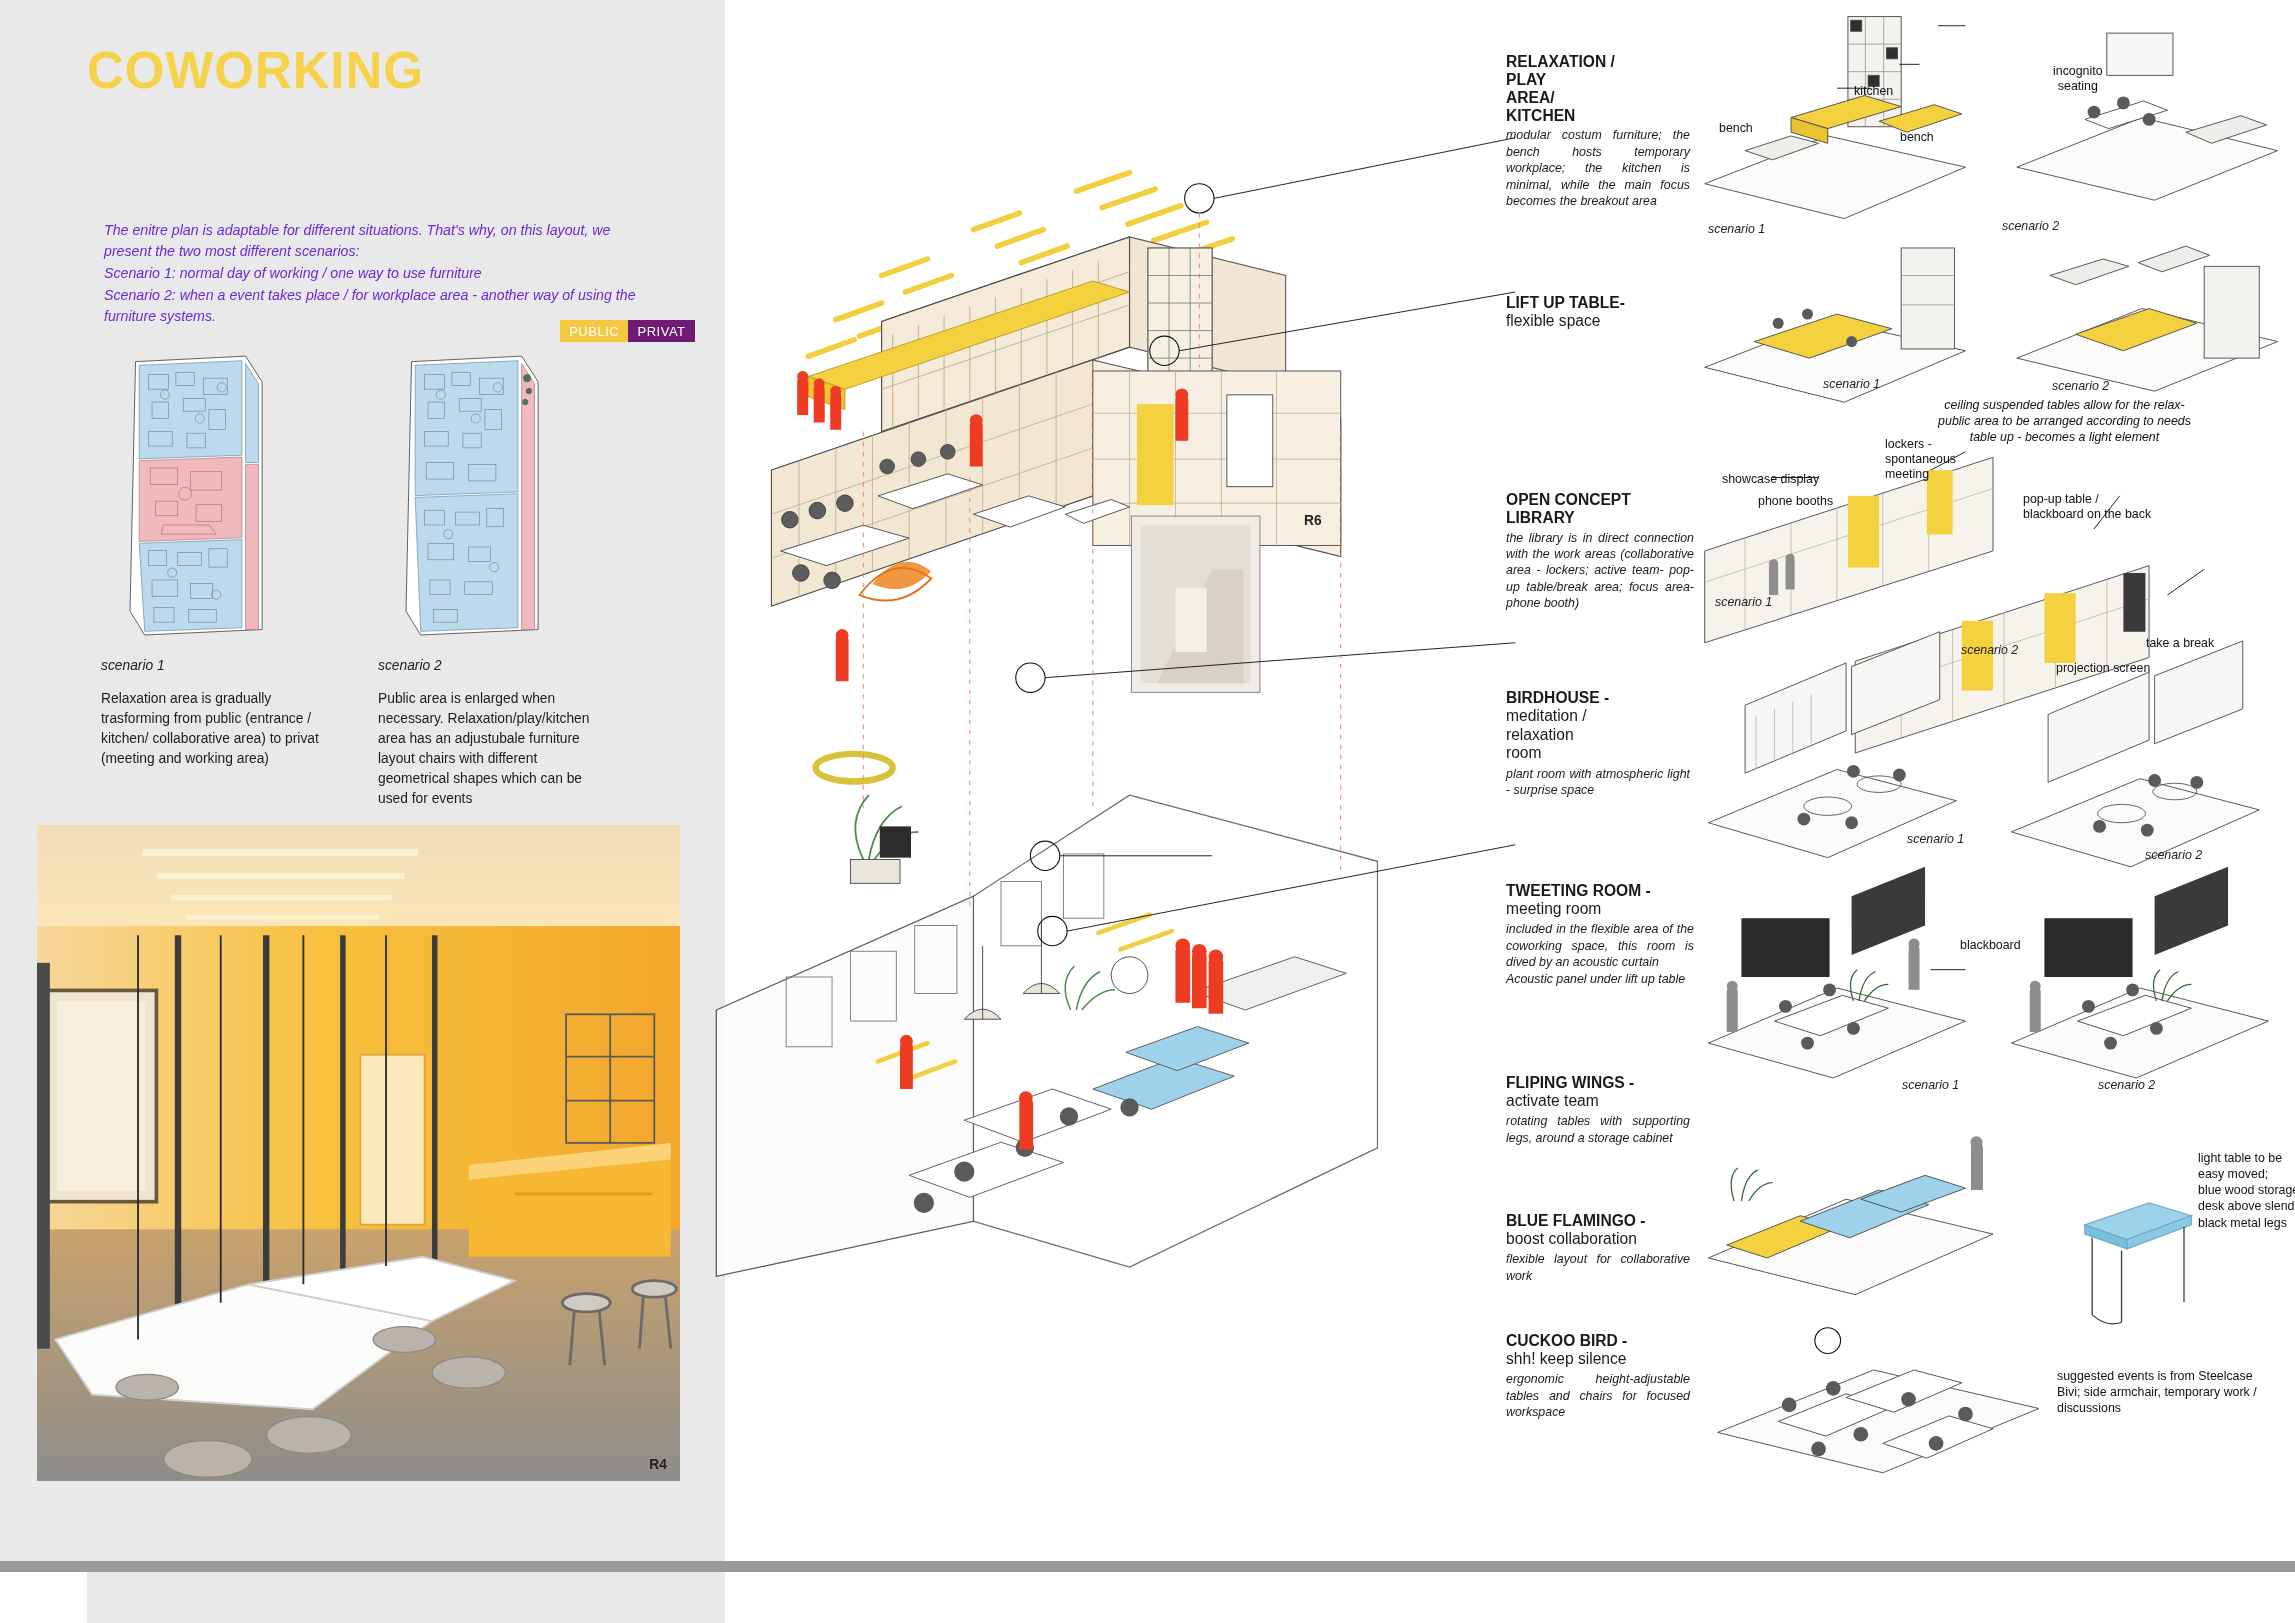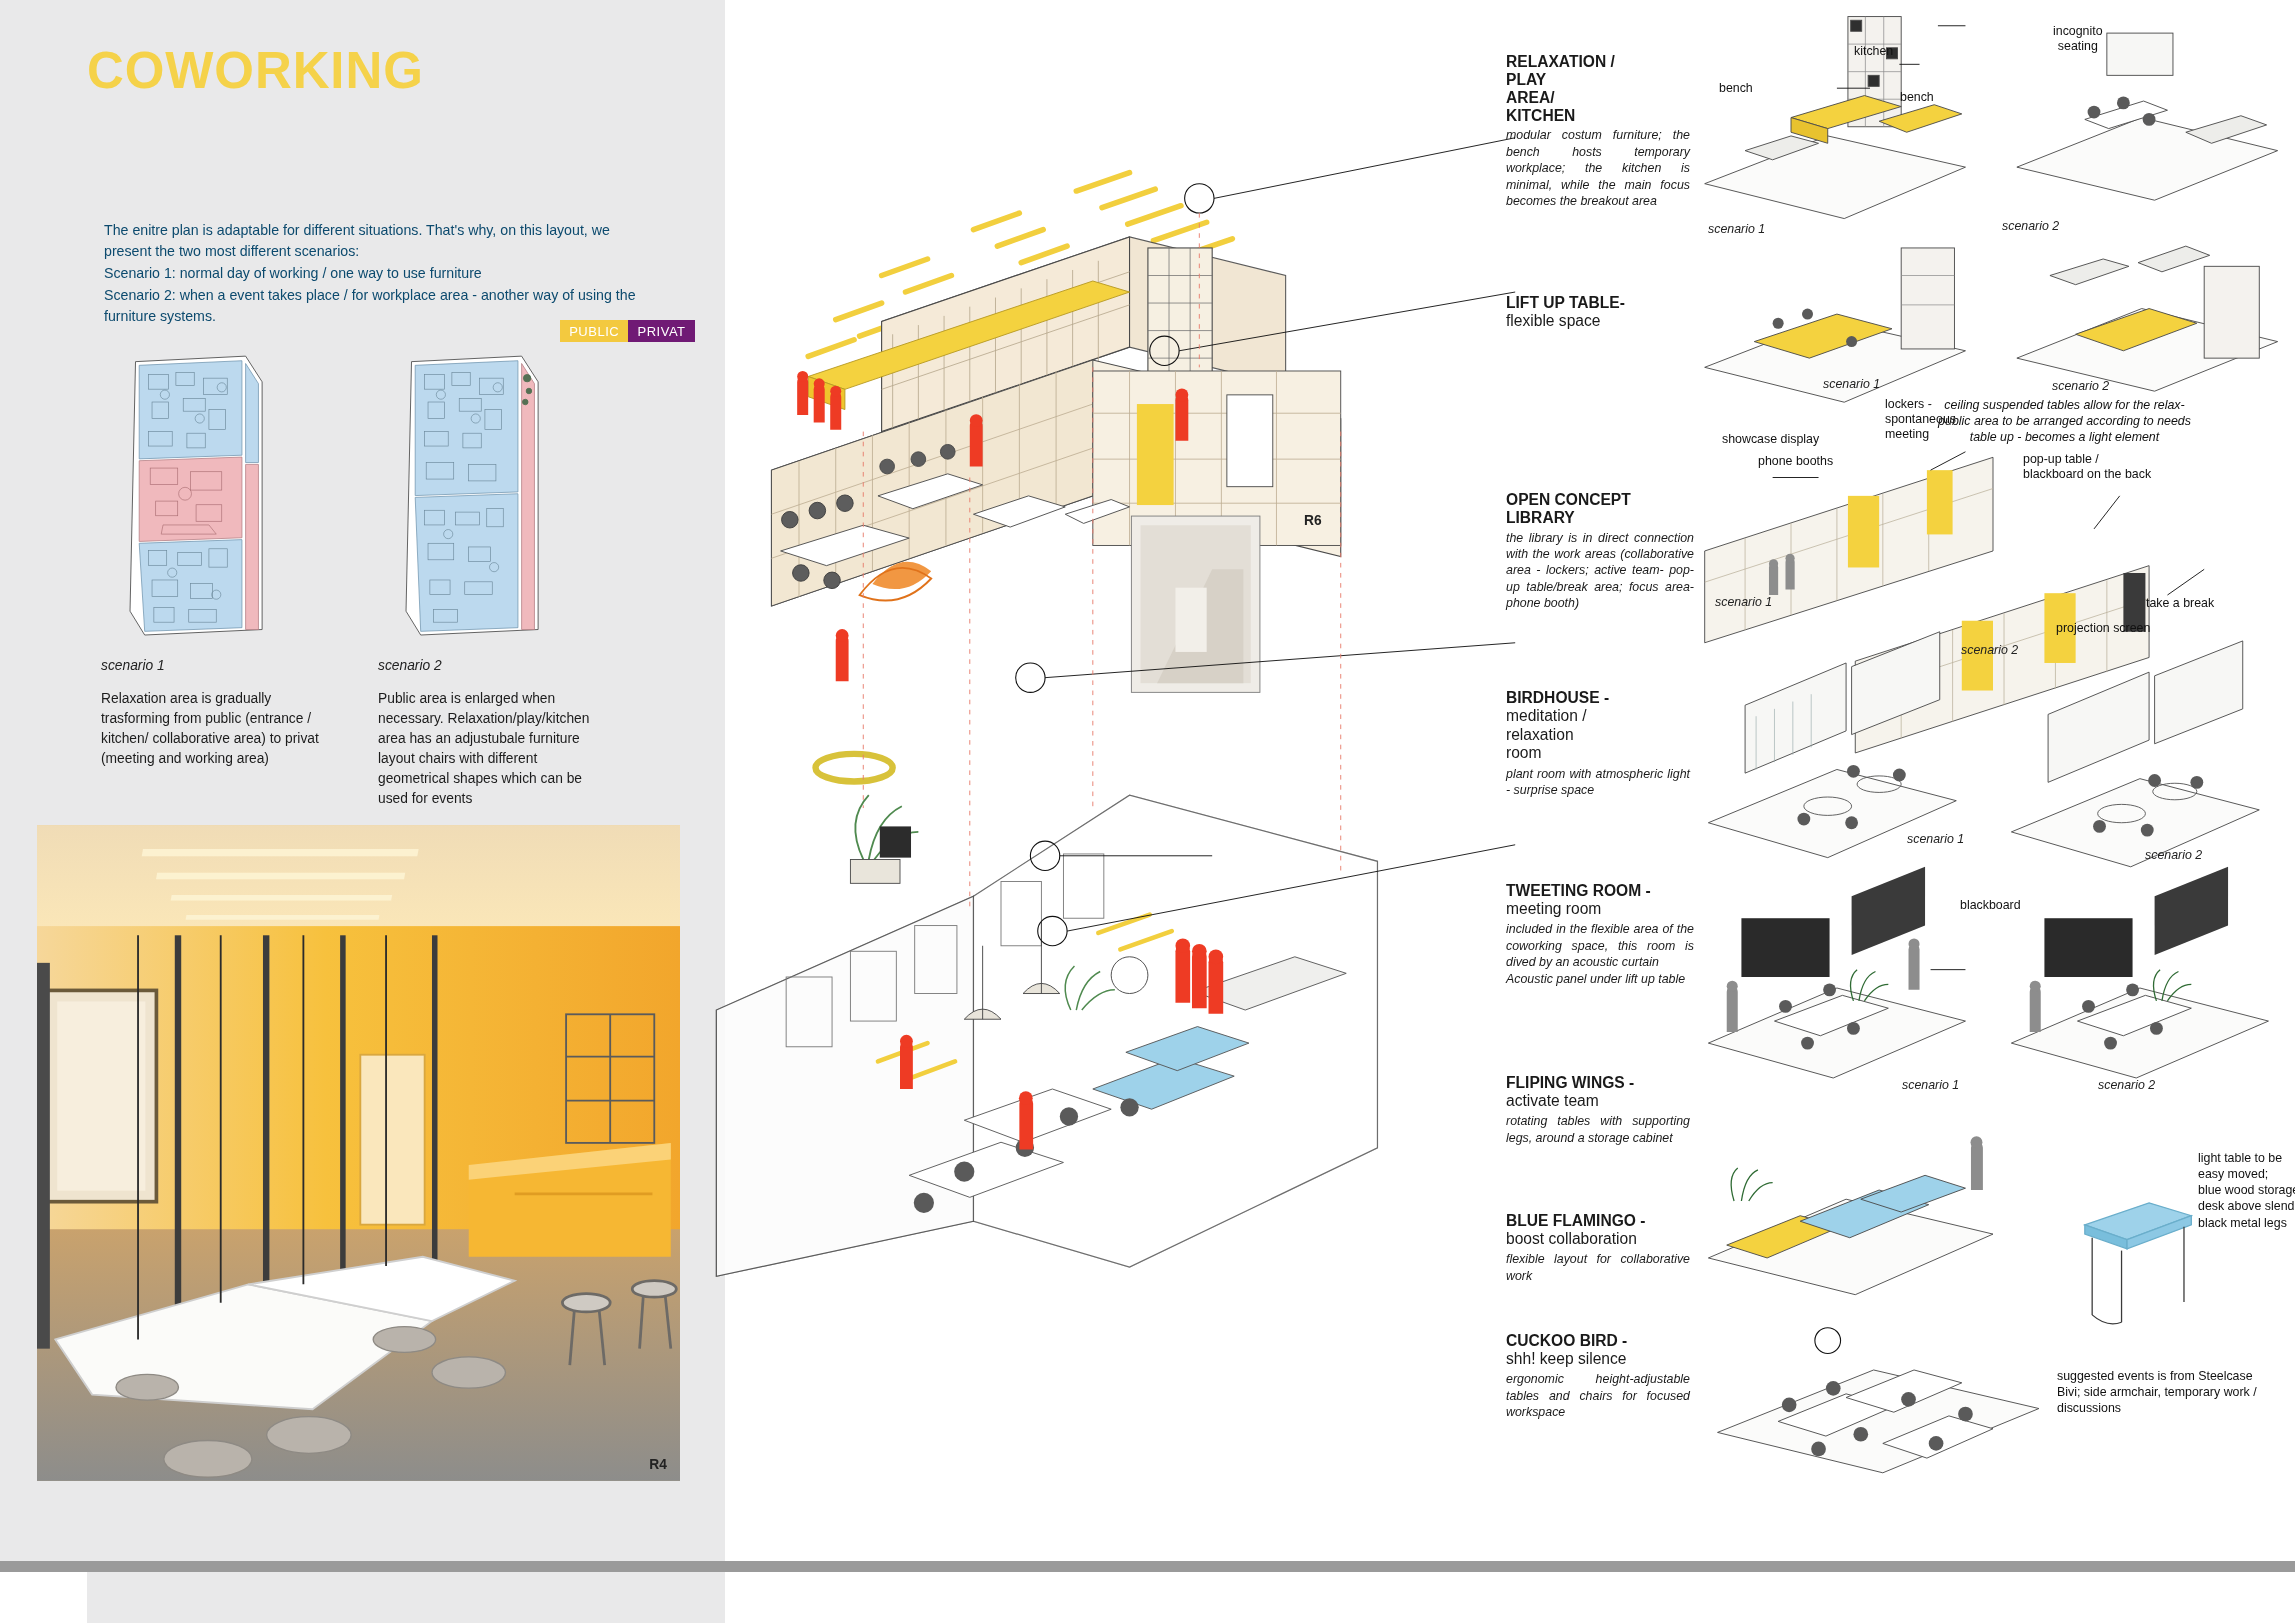--- a/index.html
+++ b/index.html
@@ -2,21 +2,21 @@
 <html style="font-size:14.7px"><head>
 <meta charset="utf-8">
 <style>
   html,body{margin:0;padding:0;background:#ffffff;}
   body{width:2296px;height:1624px;position:relative;overflow:hidden;font-family:"Liberation Sans",sans-serif;color:#1a1a1a;}
 
   
   #left-panel{position:absolute;left:0;top:0;width:725px;height:1561px;background:#e9e9ea;}
   #title-block{position:absolute;left:87px;top:44px;width:569px;}
   #title-block .t{font-size:51px;line-height:1.05;font-weight:bold;color:#f5d24a;letter-spacing:0.9px;}
-  #intro{position:absolute;left:104px;top:220px;width:551px;font-size:14.2px;line-height:1.45;color:#0c4a6e;}
+  #intro{position:absolute;left:104px;top:220px;width:551px;font-size:14.2px;line-height:1.45;color:#6d28d9;font-style:italic;}
   #intro p{margin:0 0 1.8px 0;}
 
   #legend{position:absolute;left:560px;top:320px;display:flex;}
   .legend-chip{font-size:13px;padding:3.7px 9.2px 3.7px 9.2px;color:#fff;letter-spacing:0.5px;}
   .legend-public{background:#f3c93f;color:#fff;}
   .legend-privat{background:#701a75;color:#fff;}
 
   
   .plan{position:absolute;top:354px;border:0;}
   #plan1{left:108px;width:211px;height:285px;}
@@ -40,21 +40,21 @@
 
   
   #center{position:absolute;left:698px;top:0;width:808px;height:1561px;}
 
   
   .ann{position:absolute;width:207px;}
   .ann .head{font-size:15.6px;font-weight:bold;line-height:1.15;}
   .ann .sub{font-size:15.6px;line-height:1.2;}
   .ann .desc{font-size:12.4px;font-style:italic;line-height:1.32;margin-top:2.8px;text-align:justify;}
 
-  .smalllbl{position:absolute;font-size:12.4px;color:#111;line-height:1.2;}
+  .smalllbl{position:absolute;font-size:12.4px;color:#111;line-height:1.2;margin-top:40px;}
   .scen{position:absolute;font-size:12.4px;font-style:italic;color:#222;}
 
   .note{position:absolute;font-size:12.4px;line-height:1.3;color:#111;}
   .note.it{font-style:italic;}
 
   svg{overflow:visible;}
   .ln{stroke:#111;stroke-width:1;fill:none;}
   .circ{fill:none;stroke:#111;stroke-width:1.2;}
 </style>
 </head>

